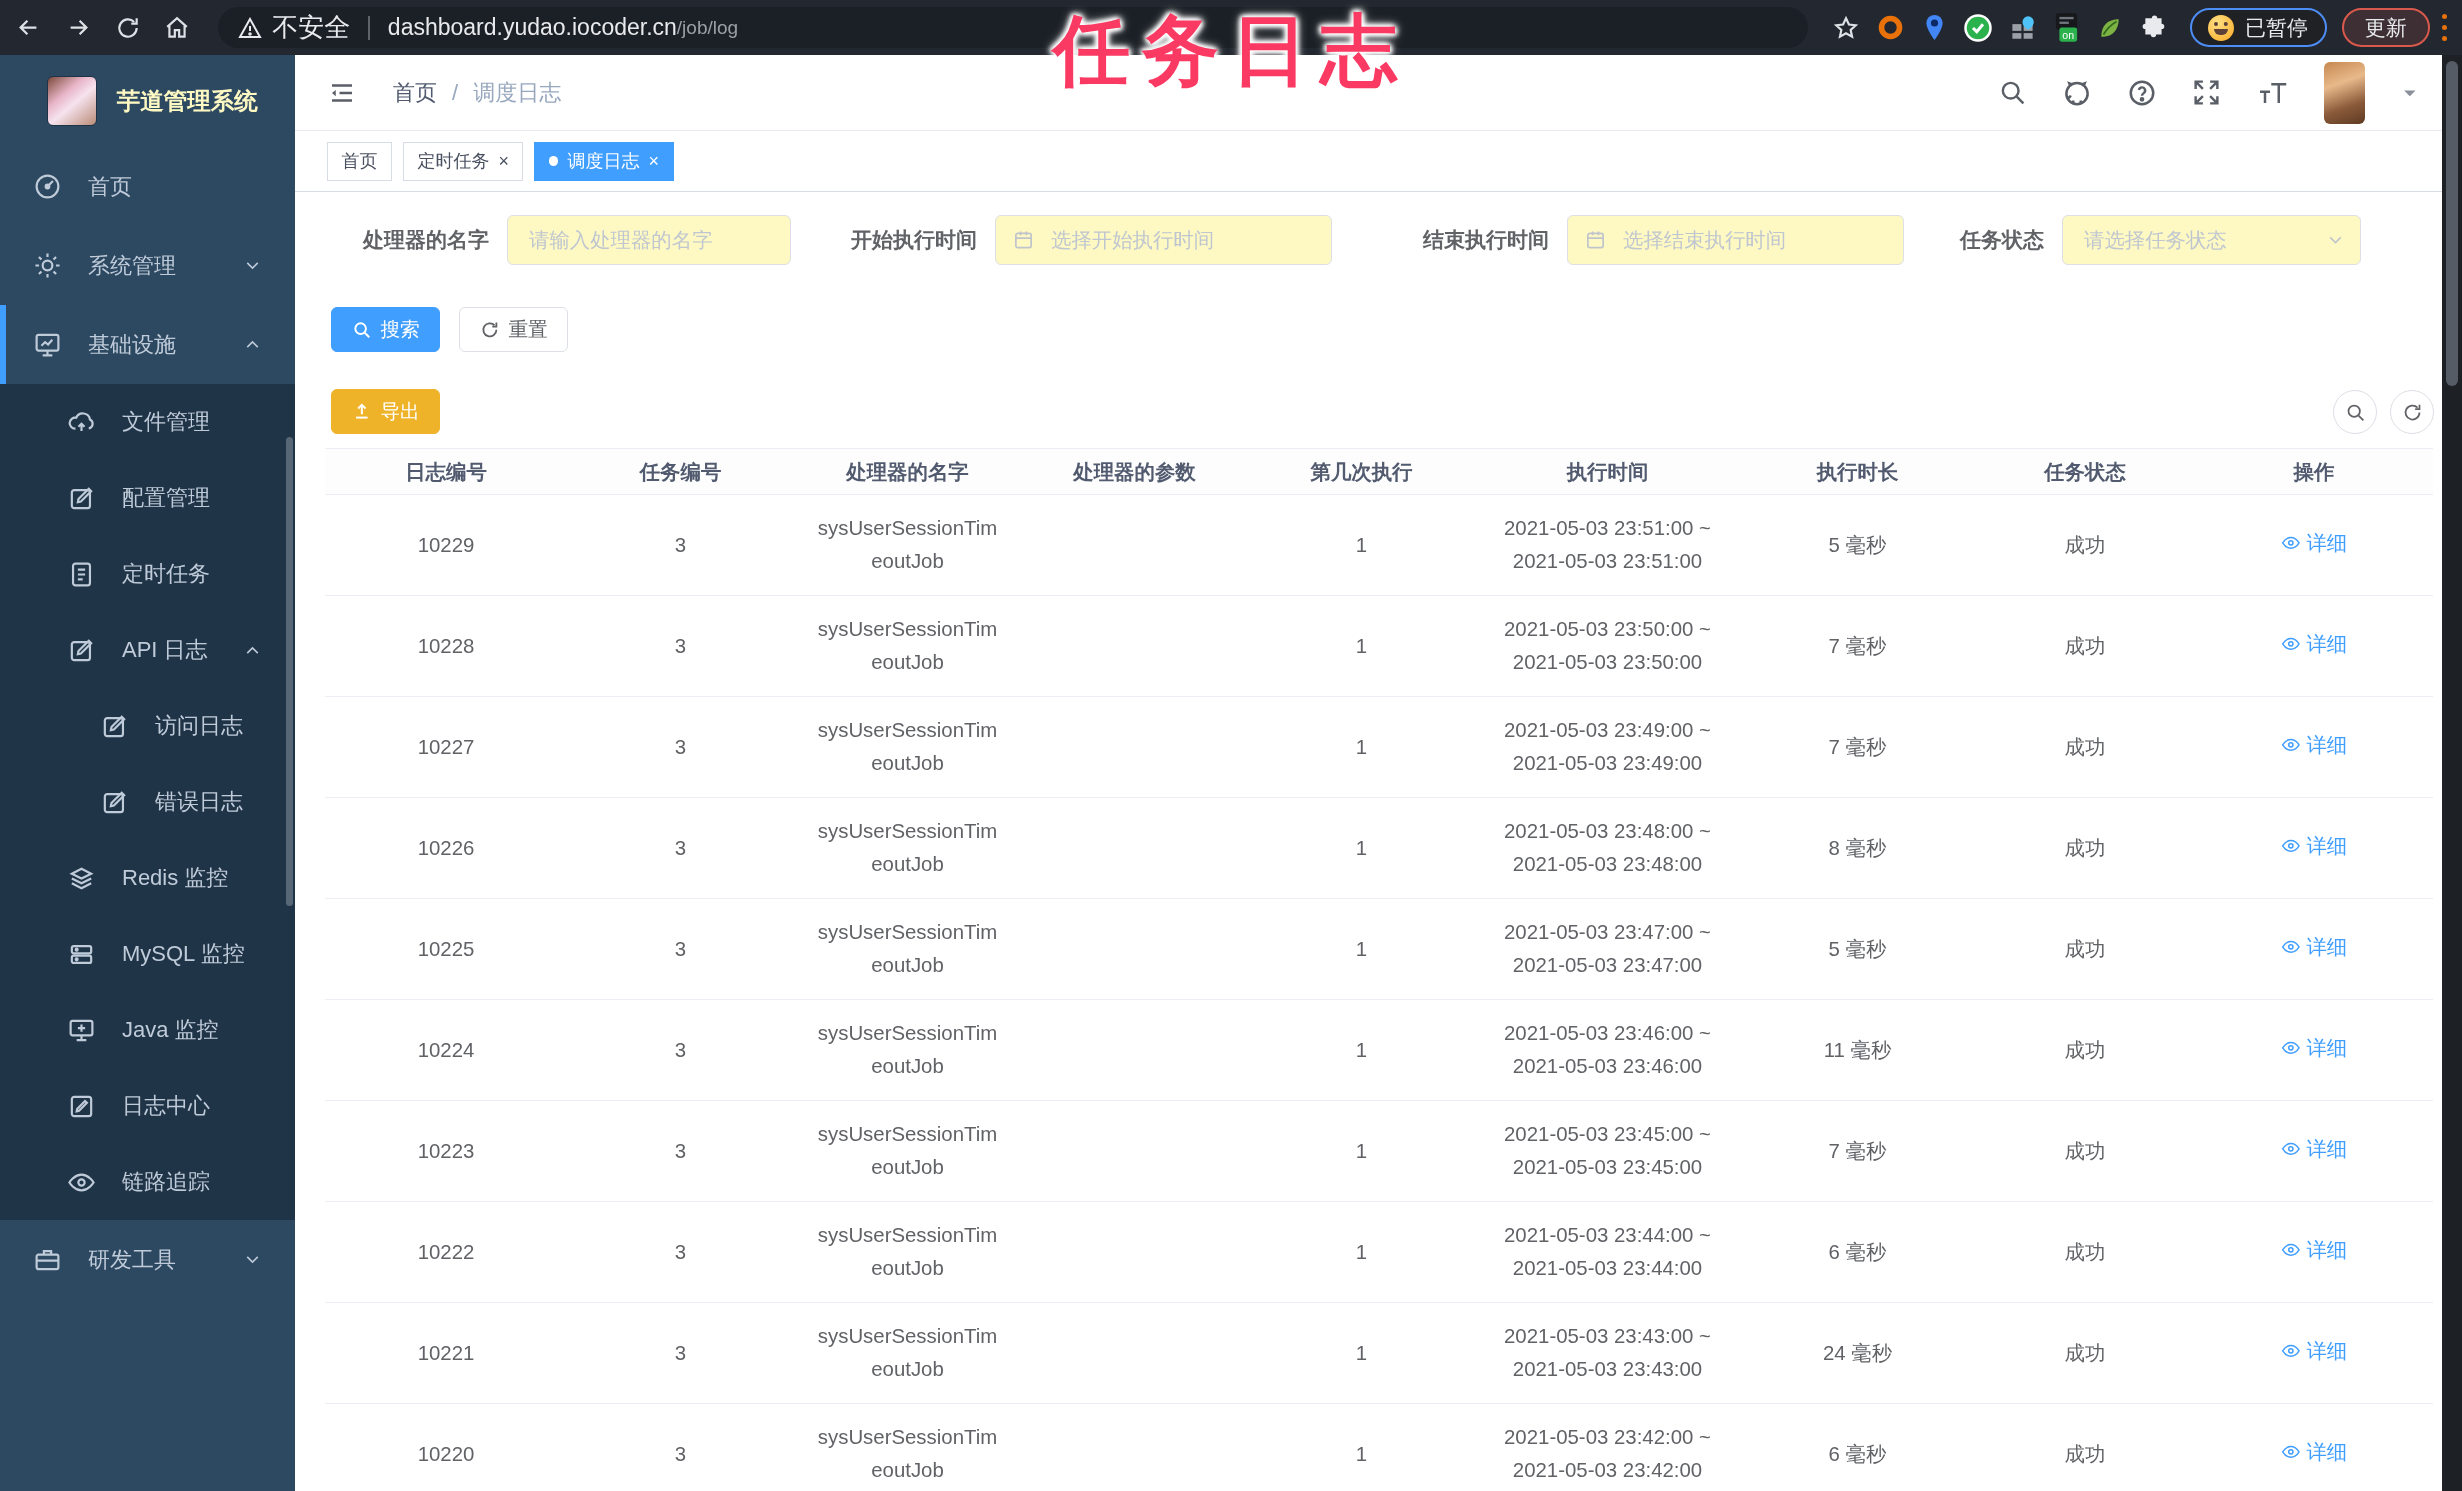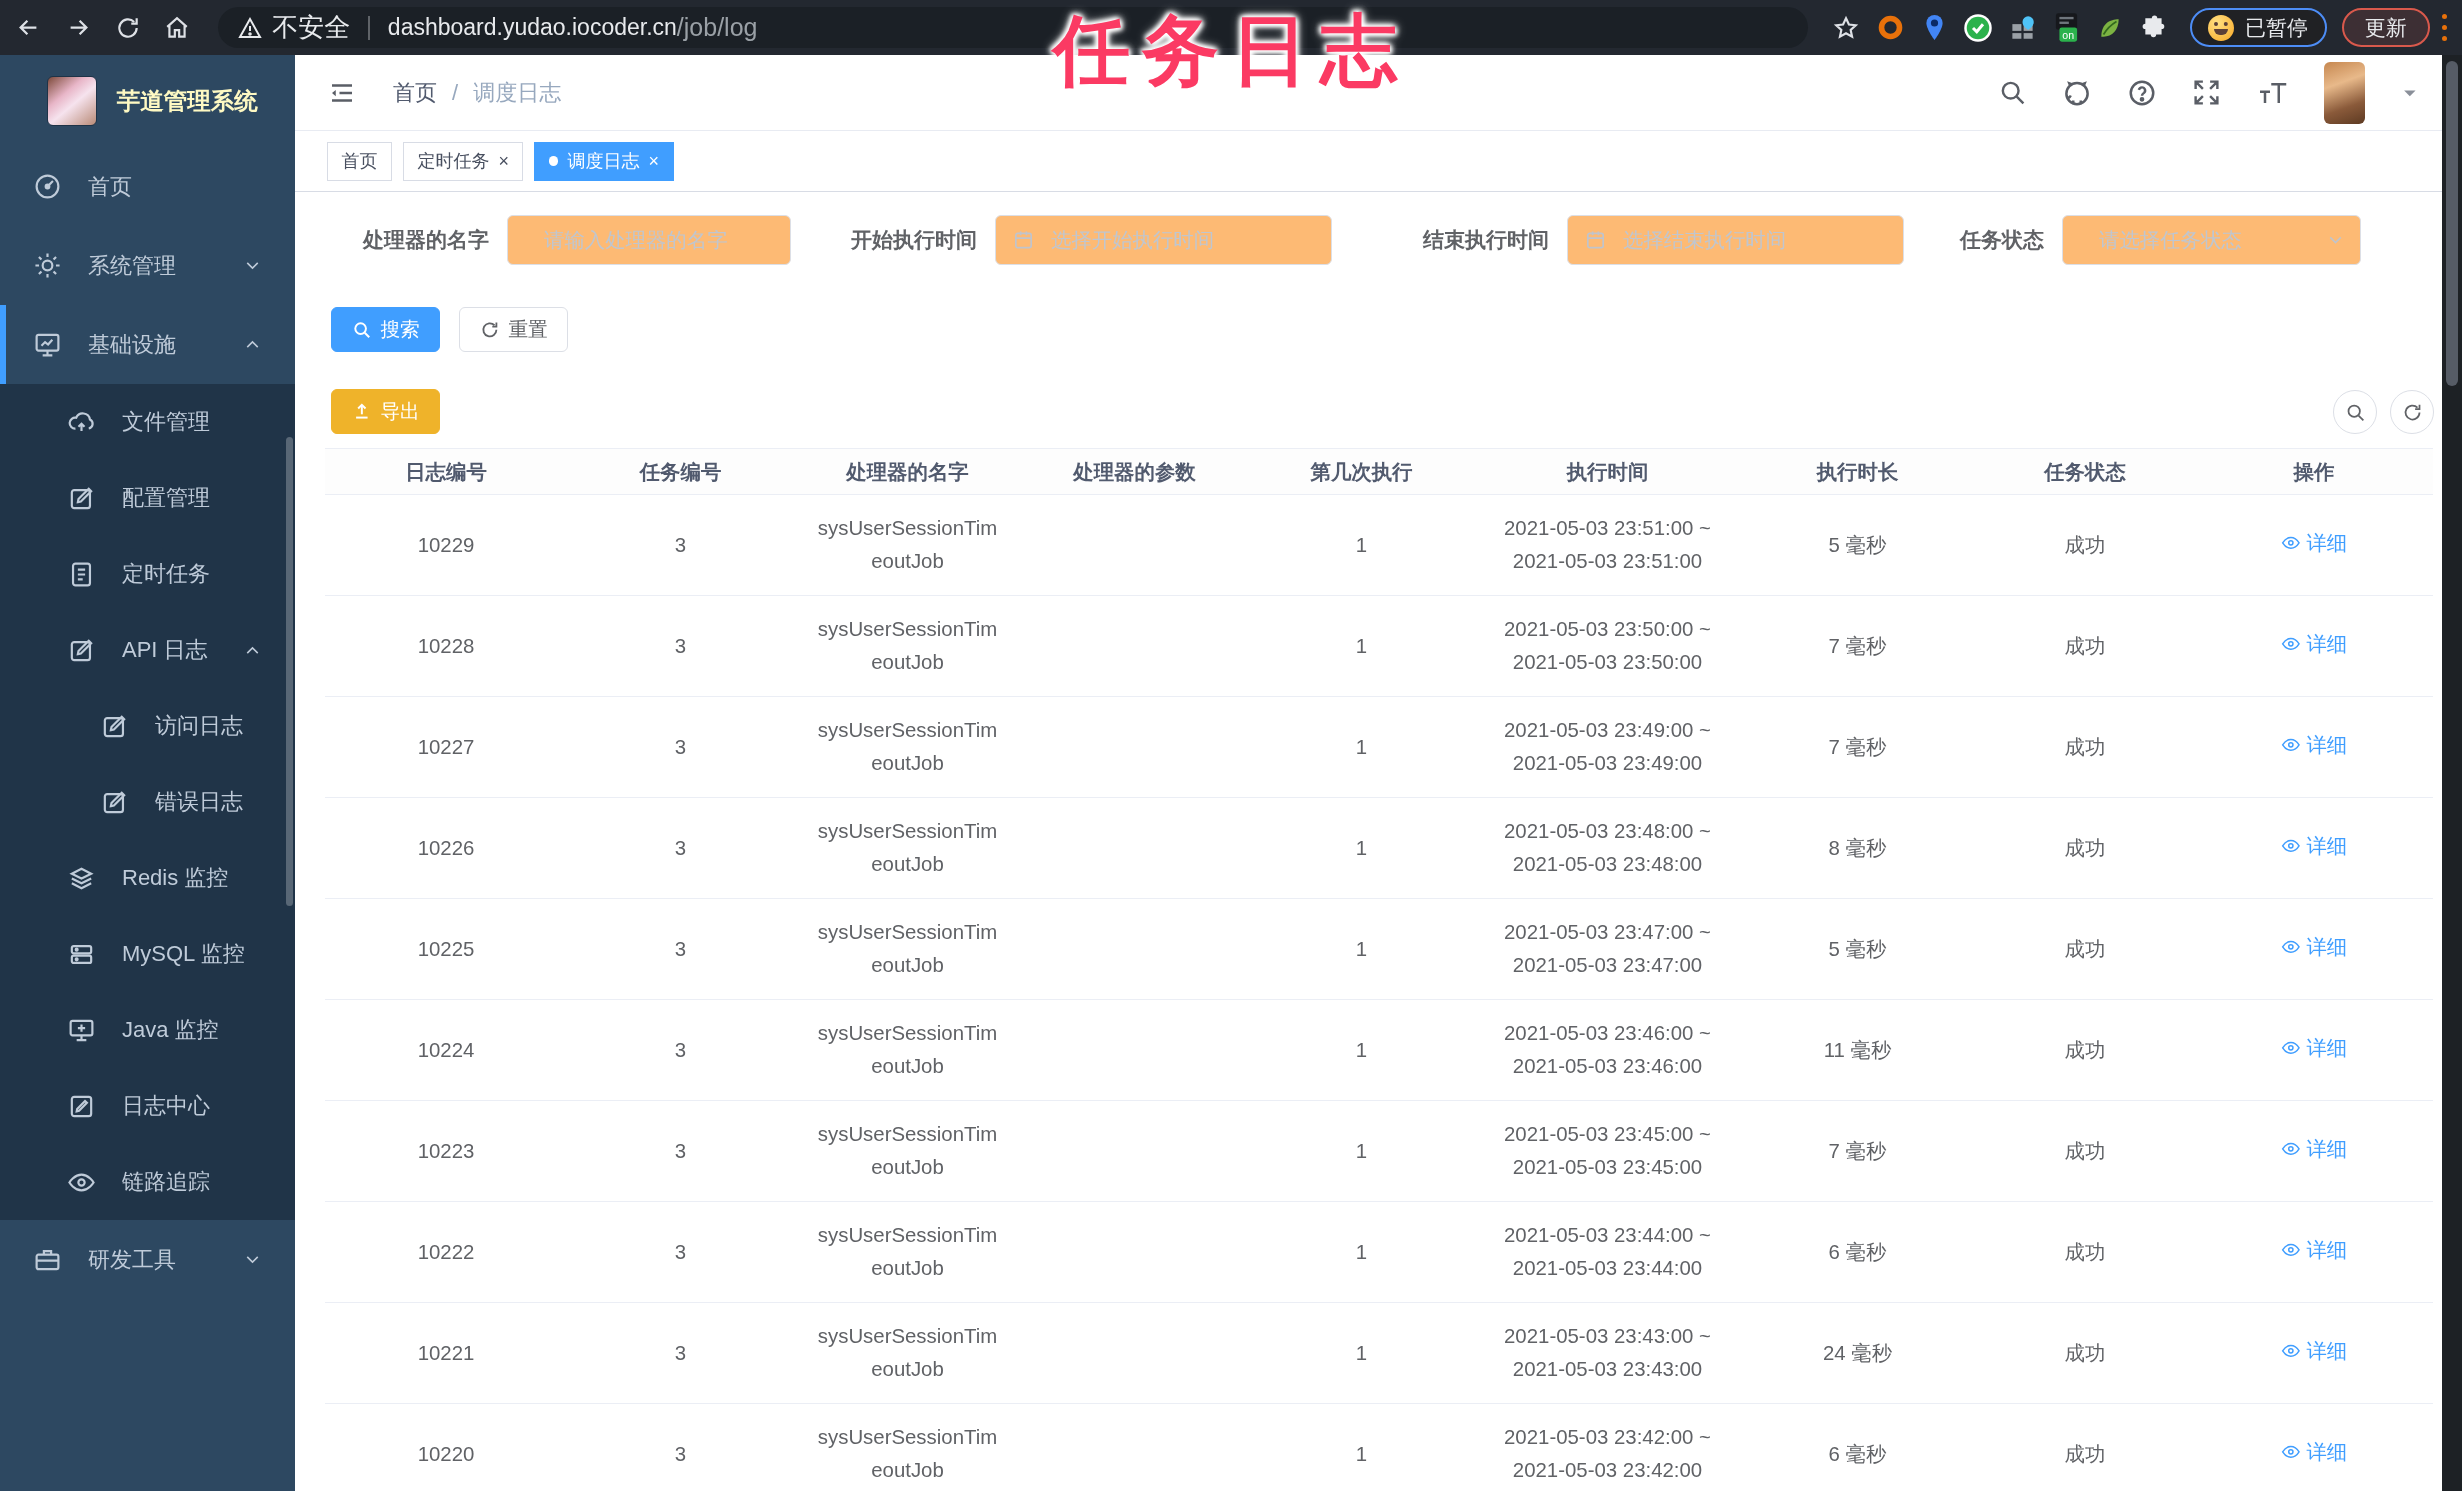--- a/index.html
+++ b/index.html
@@ -13,21 +13,21 @@
   
   .browser-bar { position:absolute; top:0; left:0; width:2462px; height:55px;
     background:#232830; display:flex; align-items:center; z-index:40; }
   .nav-ic { width:42px; height:42px; margin-left:7.6px; border-radius:50%;
     display:flex; align-items:center; justify-content:center; color:#dee1e6; cursor:pointer; }
   .omnibox { height:41px; width:1590px; margin-left:19.7px; background:#1b2026;
     border-radius:20.4px; display:flex; align-items:center; padding:0 19.7px; cursor:text; }
   .sec-label { color:#e8eaed; font-size:26px; margin-left:10.6px; }
   .omni-sep { width:1.5px; height:24px; background:#5f6368; margin:0 18px; }
   .url-host { color:#e8eaed; font-size:23px; }
-  .url-path { color:#9aa0a6; font-size:25px; }
+  .url-path { color:#9aa0a6; font-size:19px; }
   .bar-right { margin-left:auto; display:flex; align-items:center; }
   .ext-slot { width:44px; display:flex; justify-content:center; align-items:center; cursor:pointer; }
   .pill { height:39px; border-radius:19.7px; display:flex; align-items:center;
     font-size:21px; color:#e8eaed; cursor:pointer; }
   .paused-pill { border:2.3px solid #4d8df6; background:#202124; padding:0 16.7px; gap:10.6px; margin-left:13.6px; }
   .emoji-face { width:26px; height:26px; border-radius:50%;
     background:radial-gradient(circle at 35% 30%, #ffe082, #f9a825); position:relative; }
   .emoji-face:before { content:""; position:absolute; left:6px; top:7.6px; width:3.8px; height:3.8px;
     border-radius:50%; background:#5d4037; box-shadow:9.8px 0 0 #5d4037; }
   .emoji-face:after { content:""; position:absolute; left:6px; top:14.4px; width:13.6px; height:6px;
@@ -89,21 +89,21 @@
   .tag .dot { width:9.8px; height:9.8px; border-radius:50%; background:#fff; }
   .tag .tclose { font-size:18px; line-height:1; }
 
   .content { position:absolute; top:136px; left:0; right:0; bottom:0; background:#fff; }
 
   
   .form-item { position:absolute; top:24px; height:50px; display:flex; align-items:center; }
   .form-item .lbl { font-size:21px; color:#606266; font-weight:bold; margin-right:18px; white-space:nowrap; }
   .inp { position:relative; height:50px; }
   .inp input { width:100%; height:50px; border:1.5px solid #dcdfe6; border-radius:6px;
-    font-size:20.4px; color:#606266; padding:0 36px; outline:none; background:#fdba74;
+    font-size:20.4px; color:#606266; padding:0 21px; outline:none; background:#fef9c3;
     font-family:inherit; }
   .inp input::placeholder { color:#bfc6d0; }
   .inp.lead-ic input { padding-left:55px; }
   .inp .lead { position:absolute; left:16.7px; top:50%; transform:translateY(-50%); color:#c0c4cc; }
   .inp .trail { position:absolute; right:15px; top:50%; transform:translateY(-50%); color:#c0c4cc; }
 
   
   .btn { position:absolute; height:45px; border-radius:6px; border:1.5px solid transparent;
     display:flex; align-items:center; justify-content:center; gap:9px; font-size:19.7px;
     cursor:pointer; padding:0 19.7px; }

